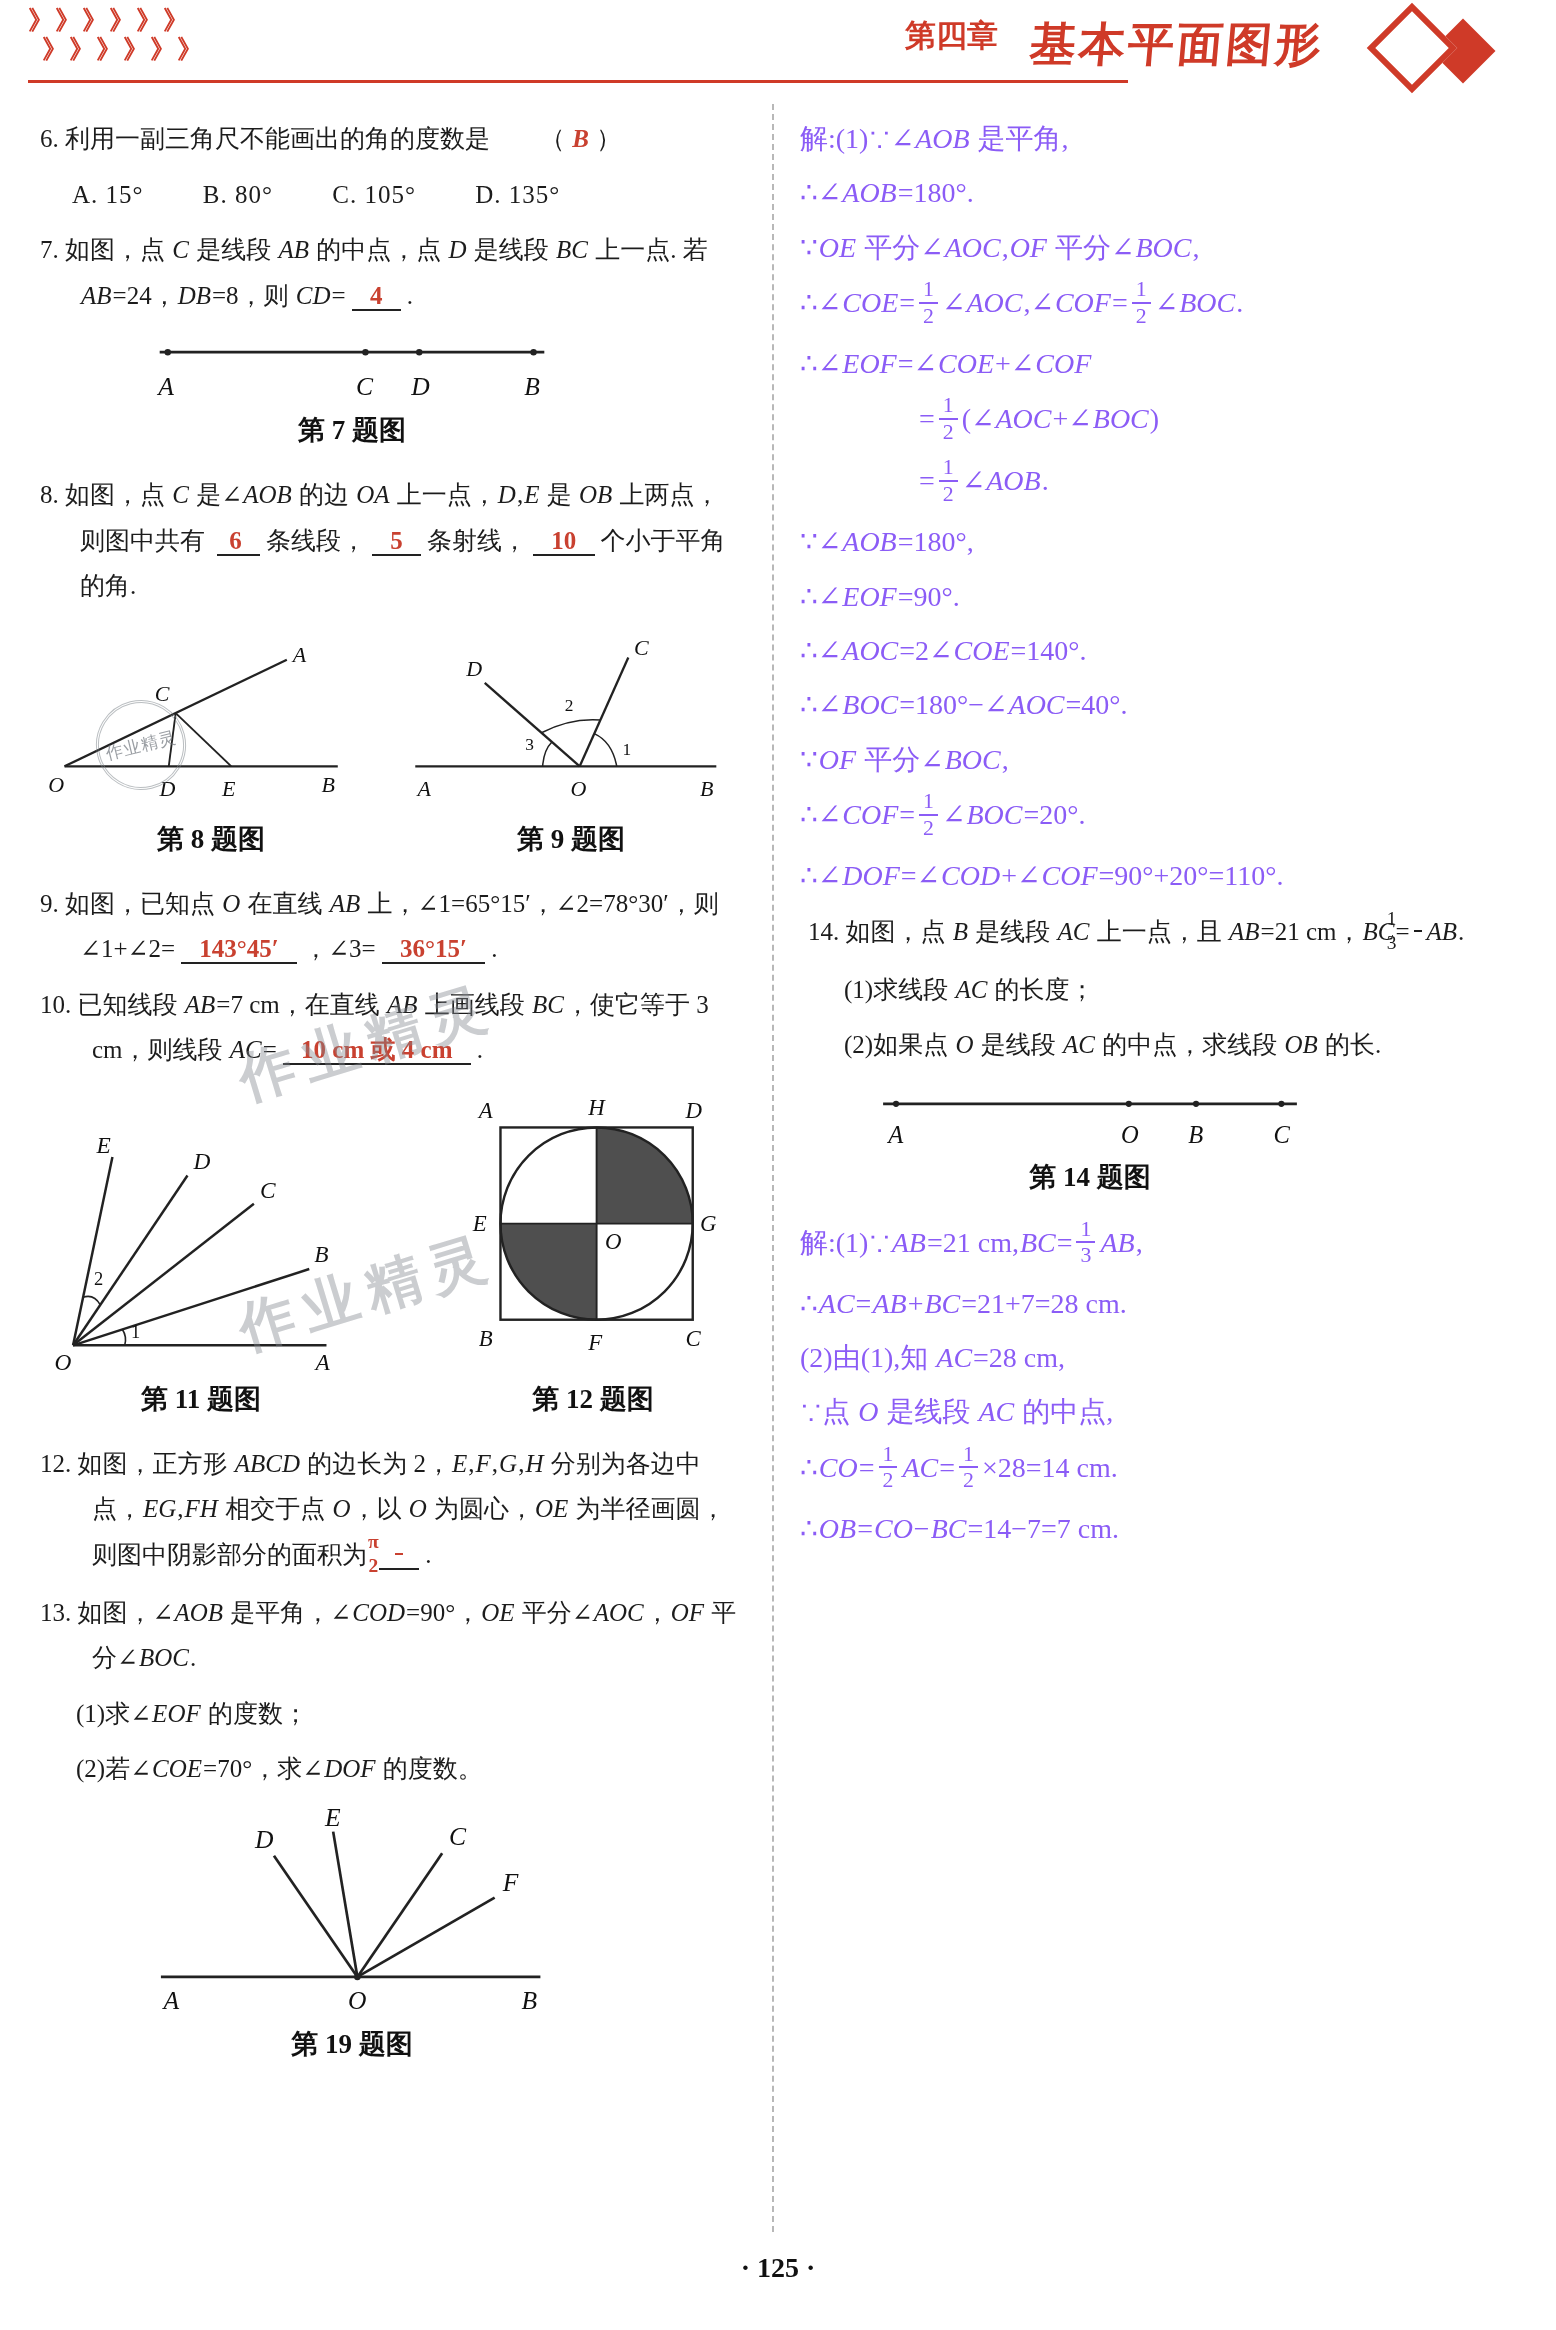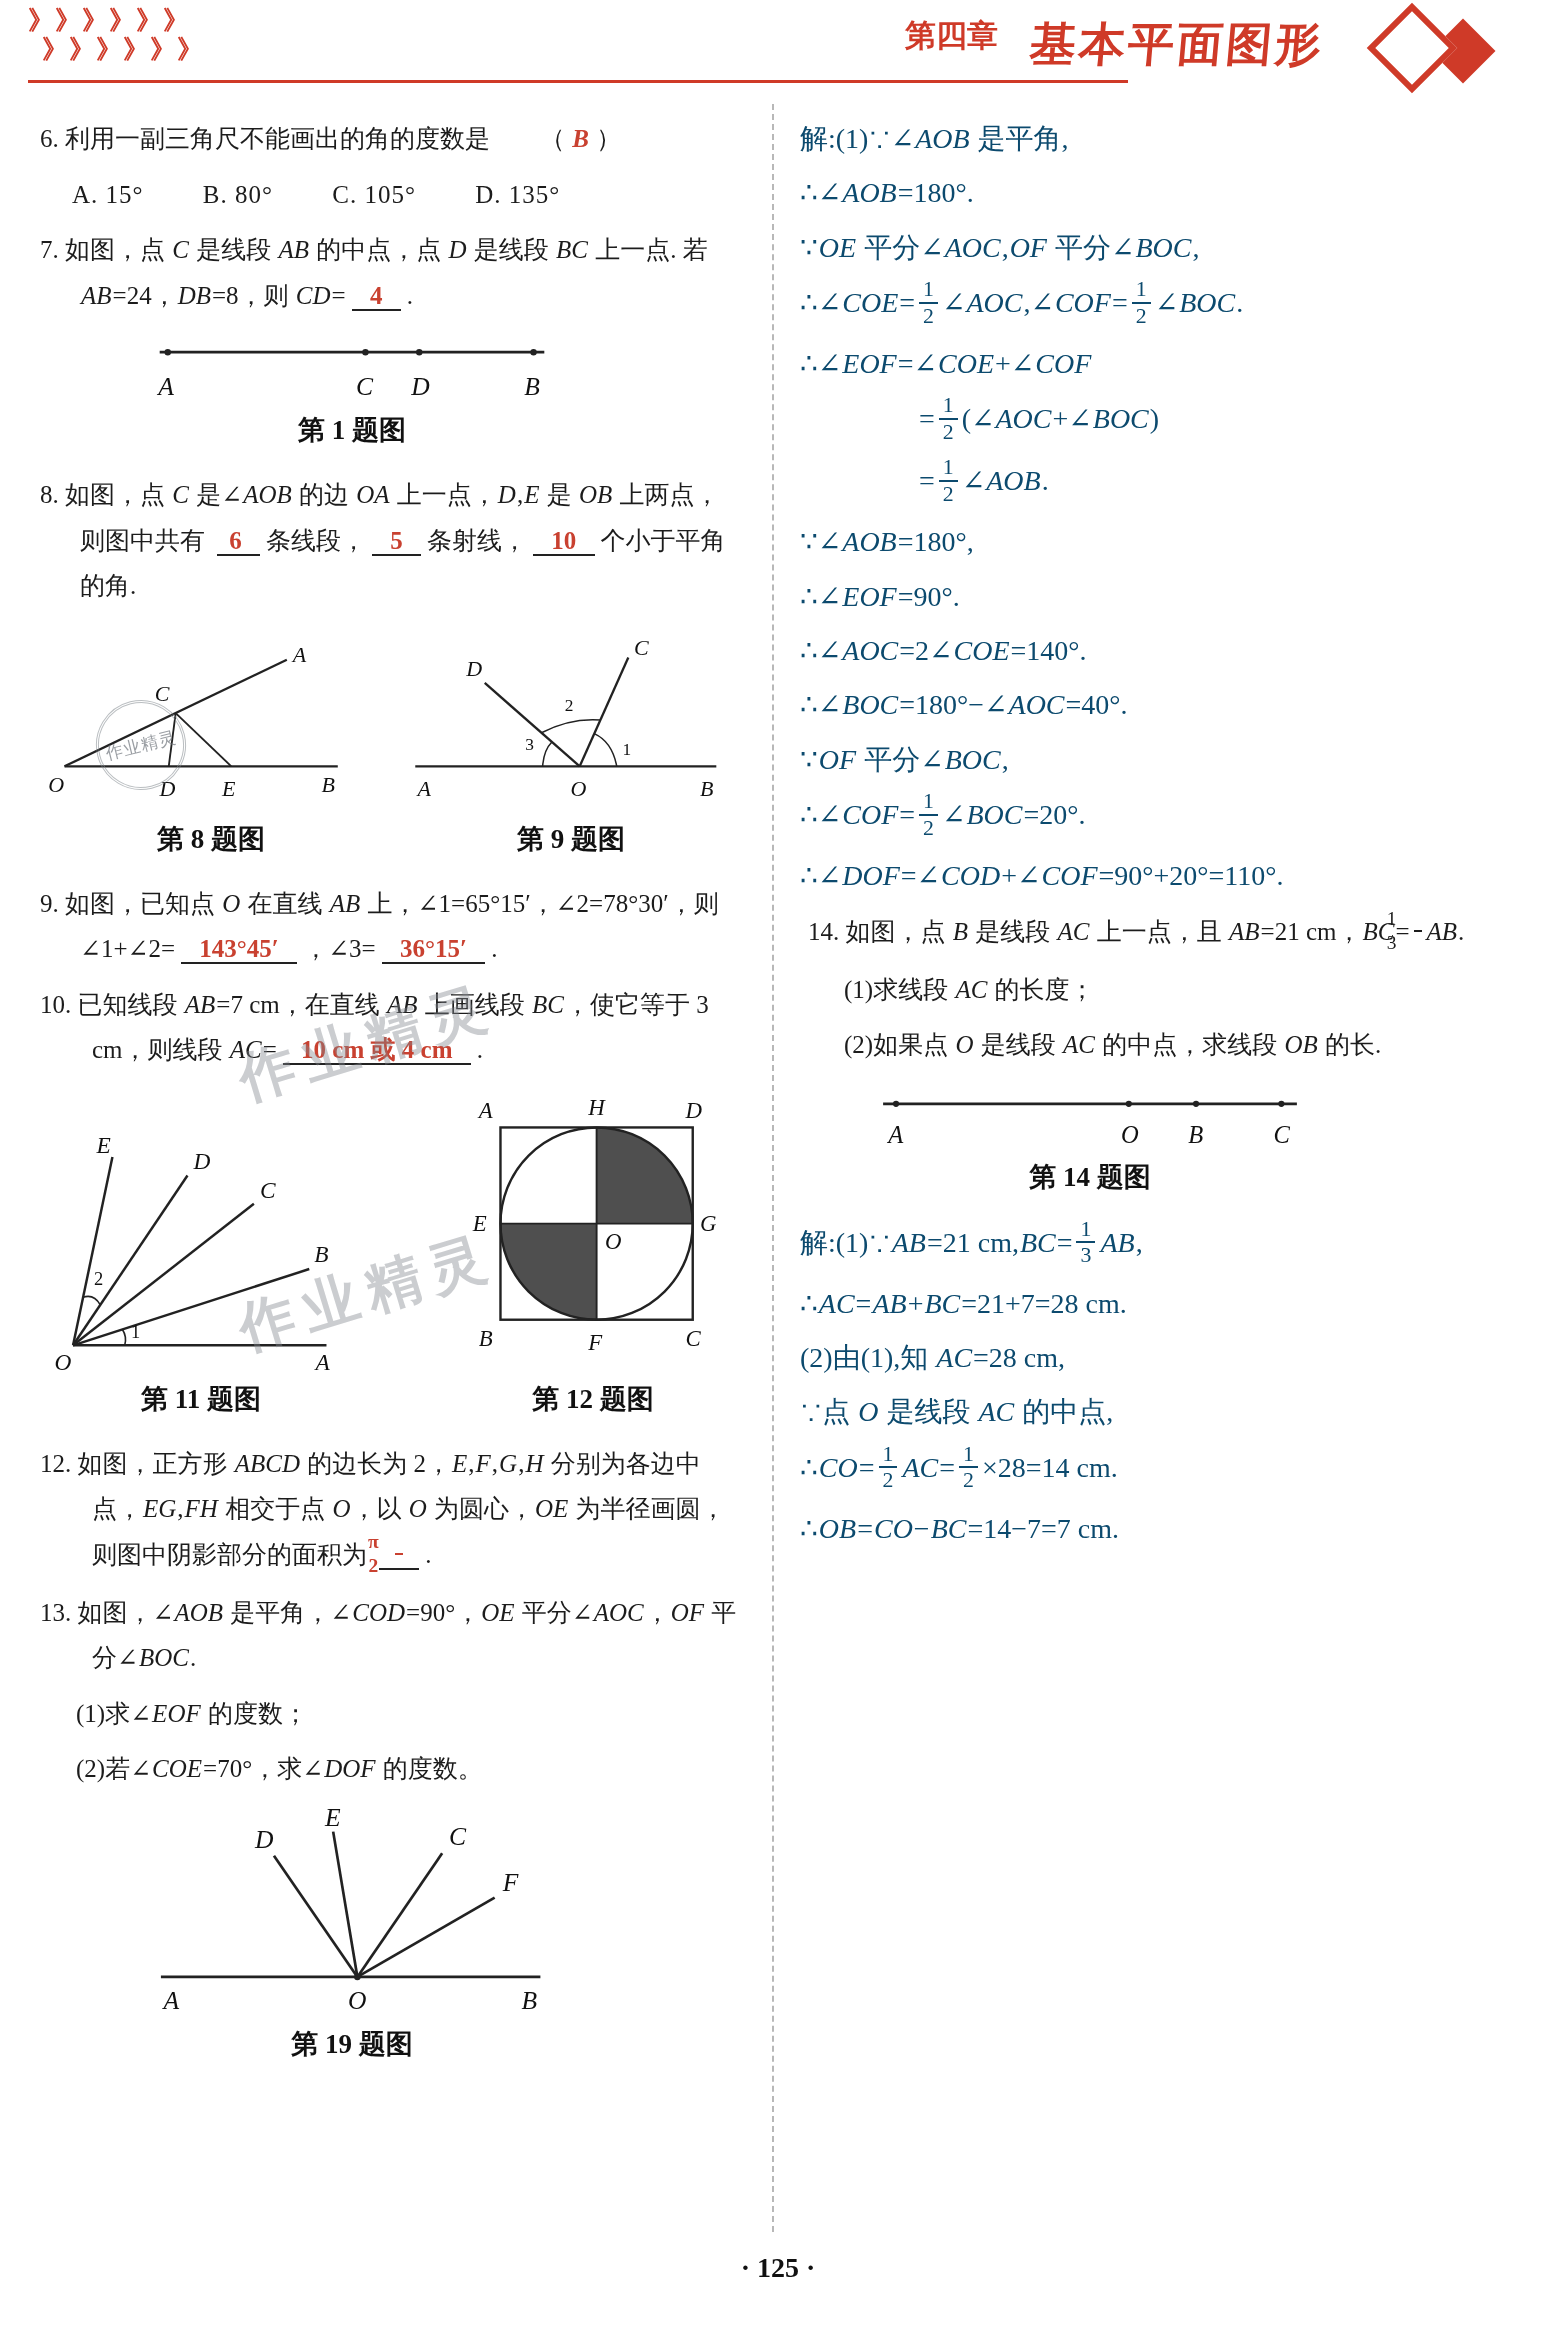--- a/index.html
+++ b/index.html
@@ -32,21 +32,21 @@
   .col-divider { position:absolute; left:772px; top:104px; height:2128px;
                  border-left:2px dashed #b8b8b8; }
 
   
   .prob { font-size:25px; line-height:1.82; margin:10px 8px; }
   .hang1 { padding-left:40px;  text-indent:-40px; }
   .hang2 { padding-left:52px;  text-indent:-52px; }
   .sub { margin-left:44px; }
   .choices { margin-left:40px; letter-spacing:1px; }
 
-  .sol-line { color:#0c4a6e; font-size:28px; line-height:1.55; margin:11px 0;
+  .sol-line { color:#8b5cf6; font-size:28px; line-height:1.55; margin:11px 0;
               white-space:pre-wrap; }
 
   i { font-style:italic; padding:0 1px; }
 
   .blank { color:#c94130; font-weight:bold; border-bottom:2.5px solid #222;
            padding:0 12px; margin:0 6px; }
   .ans { color:#c94130; font-weight:bold; }
 
   .frac { display:inline-flex; flex-direction:column; text-align:center;
           vertical-align:middle; line-height:1.12; font-size:0.78em;
@@ -115,21 +115,21 @@
       <line x1="12" y1="18" x2="298" y2="18"></line>
       <circle class="dot" cx="18" cy="18" r="2.4"></circle>
         <circle class="dot" cx="165" cy="18" r="2.4"></circle>
       <circle class="dot" cx="205" cy="18" r="2.4"></circle>
         <circle class="dot" cx="290" cy="18" r="2.4"></circle>
       <text x="11" y="50">A</text>
       <text x="158" y="50">C</text>
       <text x="199" y="50">D</text>
       <text x="283" y="50">B</text>
     </svg>
-    <div class="figcap">第 1 题图</div>
+    <div class="figcap">第 7 题图</div>
   </div>
 
   <p class="prob hang1">8. 如图，点 <i>C</i> 是∠<i>AOB</i> 的边 <i>OA</i> 上一点，<i>D</i>,<i>E</i> 是 <i>OB</i> 上两点，则图中共有 <span class="blank"> 6 </span> 条线段，<span class="blank"> 5 </span> 条射线，<span class="blank"> 10 </span> 个小于平角的角.</p>
   <div class="figrow">
     <div class="figblock">
       <svg class="fig" width="330" height="190" viewBox="0 0 285 164">
         <line x1="16" y1="122" x2="252" y2="122"></line>
         <line x1="16" y1="122" x2="208" y2="30"></line>
         <line class="thin" x1="112" y1="76" x2="106" y2="122"></line>
         <line class="thin" x1="112" y1="76" x2="160" y2="122"></line>

